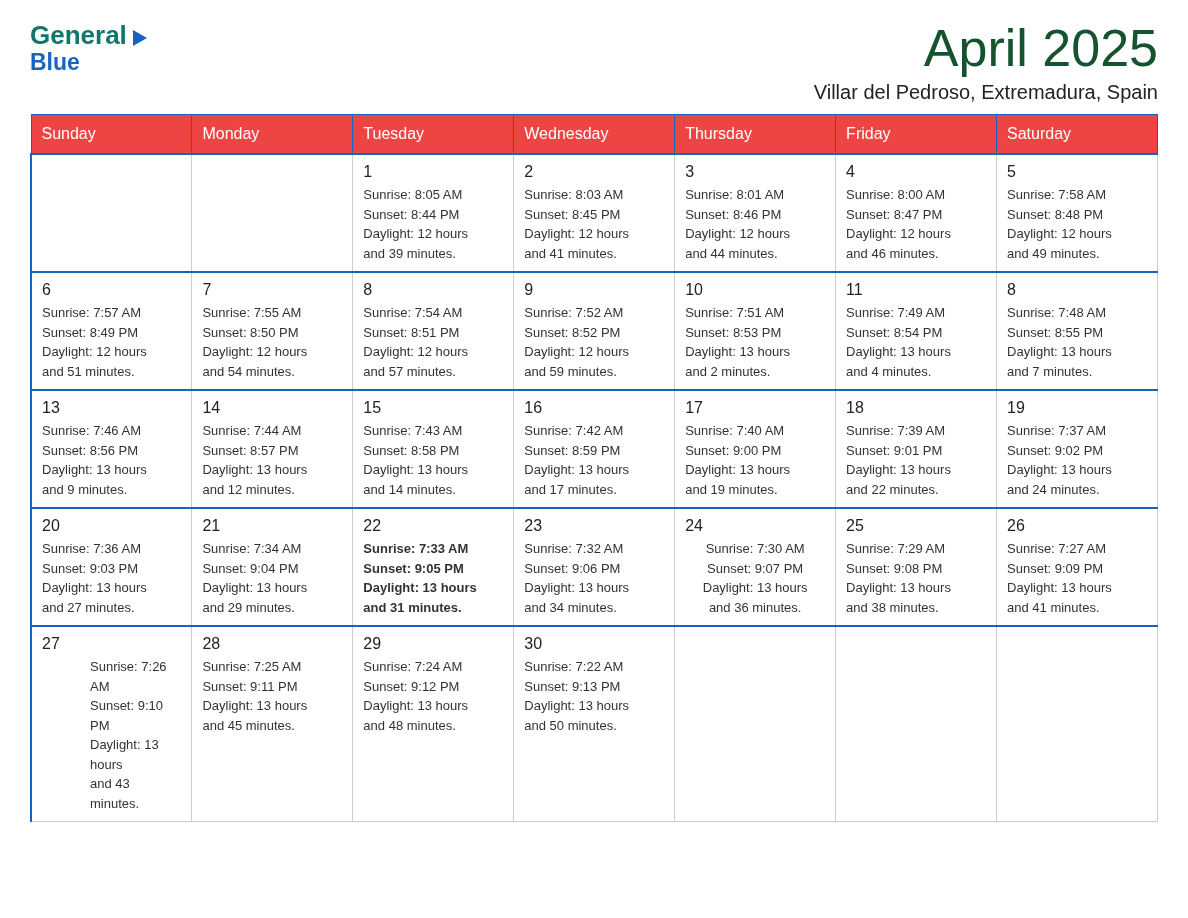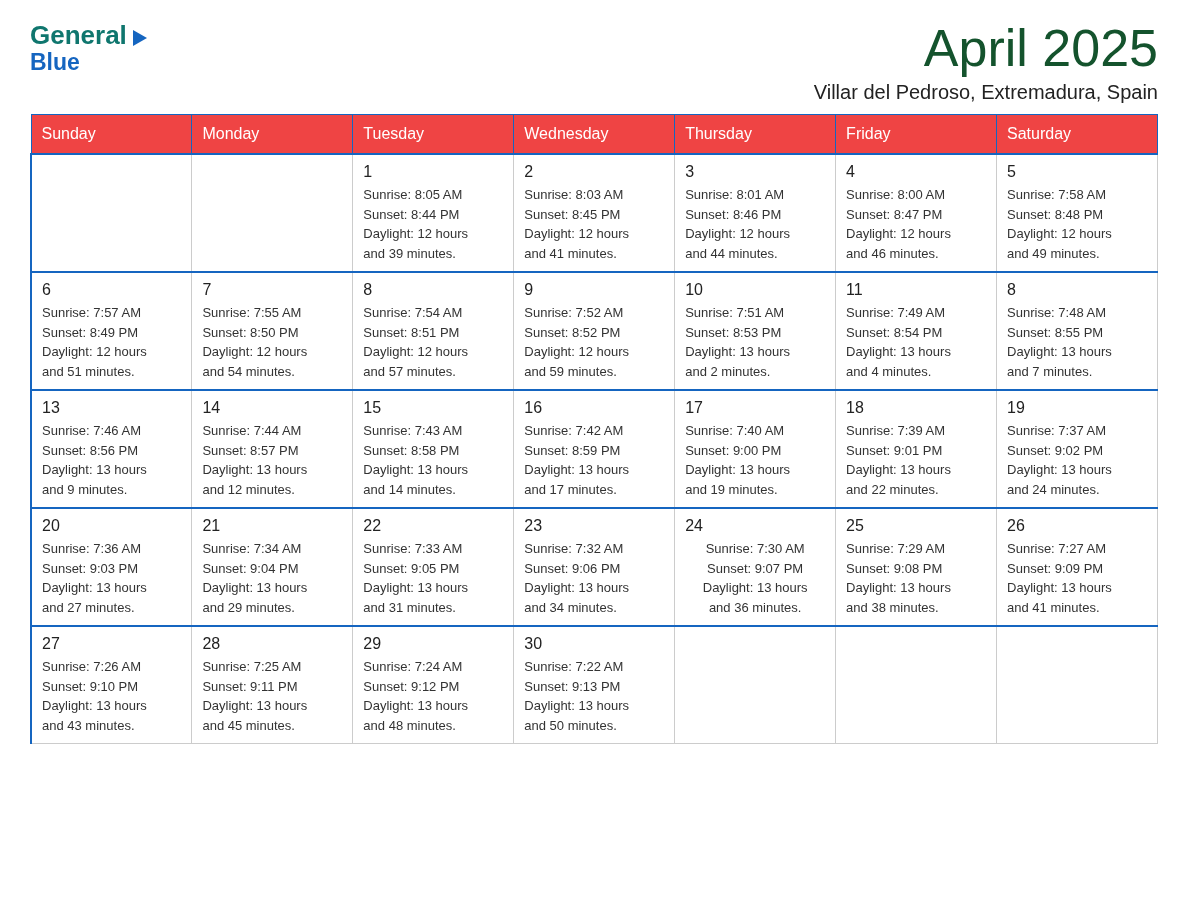--- a/index.html
+++ b/index.html
@@ -297,21 +297,21 @@
         </td>
         <td>
           <span class="day-number">21</span>
           <div class="day-info" style="white-space: pre-line;">Sunrise: 7:34 AM
 Sunset: 9:04 PM
 Daylight: 13 hours
 and 29 minutes.</div>
         </td>
         <td>
           <span class="day-number">22</span>
-          <div class="day-info" style="white-space: pre-line;">Sunrise: 7:33 AM
+          <div class="day-info" style="white-space: pre-line; font-weight: bold;">Sunrise: 7:33 AM
 Sunset: 9:05 PM
 Daylight: 13 hours
 and 31 minutes.</div>
         </td>
         <td>
           <span class="day-number">23</span>
           <div class="day-info" style="white-space: pre-line;">Sunrise: 7:32 AM
 Sunset: 9:06 PM
 Daylight: 13 hours
 and 34 minutes.</div>
@@ -334,21 +334,21 @@
           <span class="day-number">26</span>
           <div class="day-info" style="white-space: pre-line;">Sunrise: 7:27 AM
 Sunset: 9:09 PM
 Daylight: 13 hours
 and 41 minutes.</div>
         </td>
       </tr>
       <tr class="week-row">
         <td>
           <span class="day-number">27</span>
-          <div class="day-info" style="white-space: pre-line;">Sunrise: 7:26 AM
+          <div class="day-info" style="white-space: pre-line; margin-left: 48px;">Sunrise: 7:26 AM
 Sunset: 9:10 PM
 Daylight: 13 hours
 and 43 minutes.</div>
         </td>
         <td>
           <span class="day-number">28</span>
           <div class="day-info" style="white-space: pre-line;">Sunrise: 7:25 AM
 Sunset: 9:11 PM
 Daylight: 13 hours
 and 45 minutes.</div>

